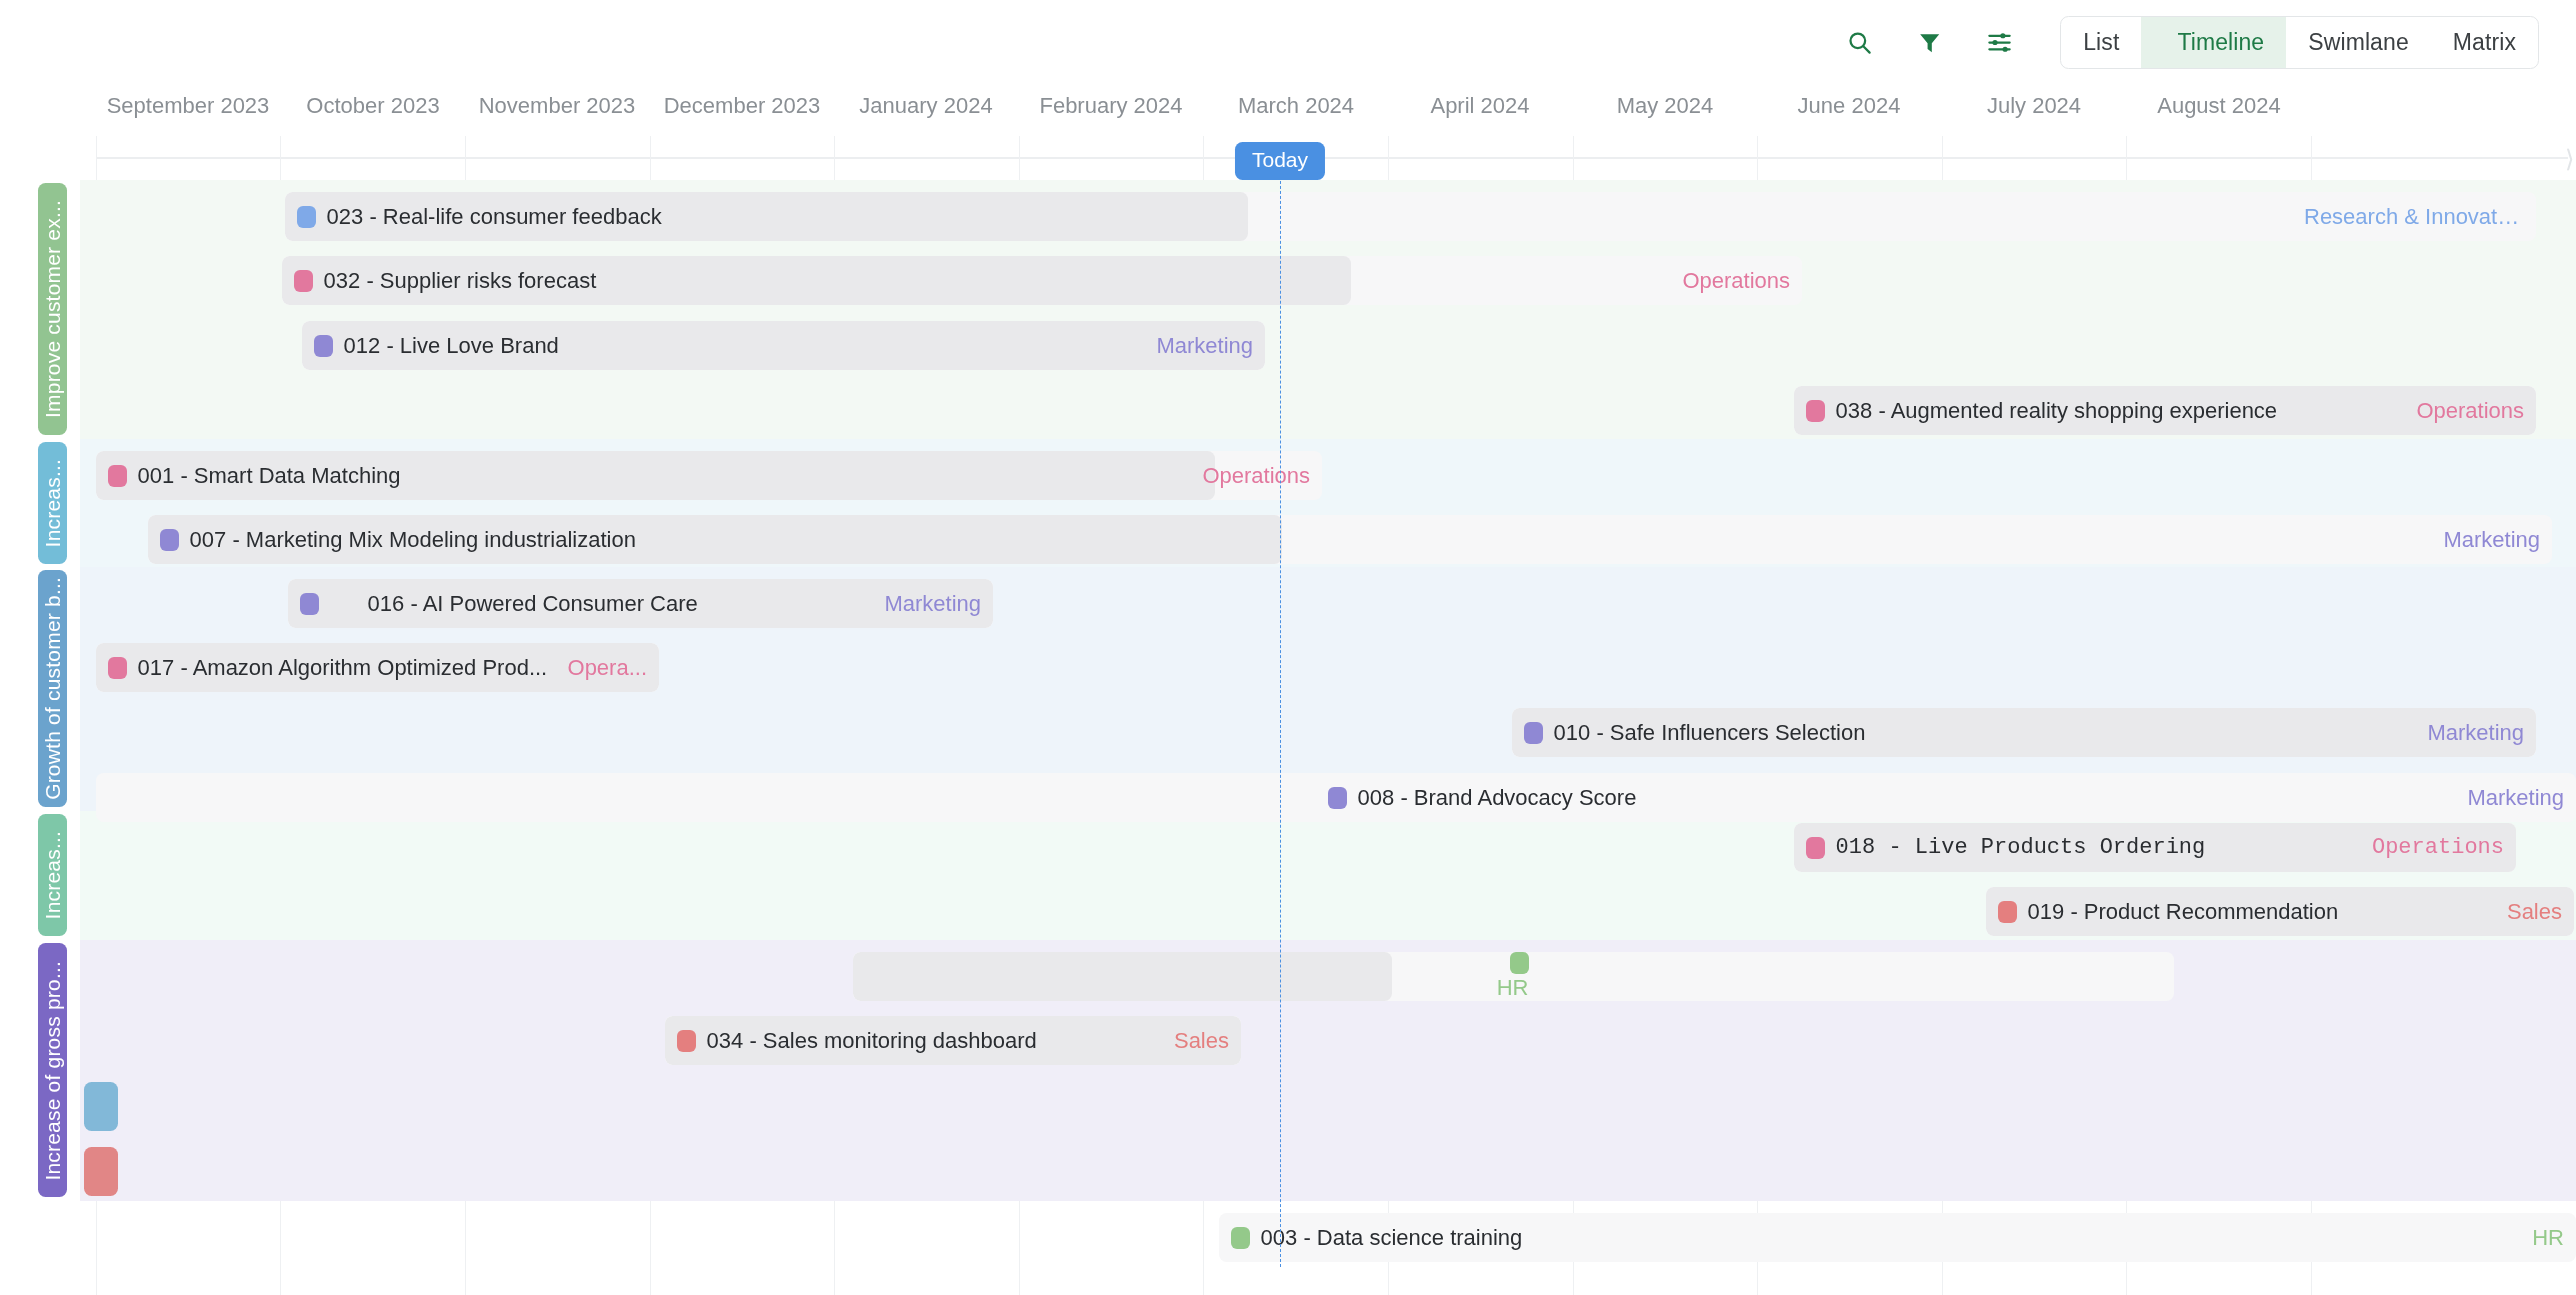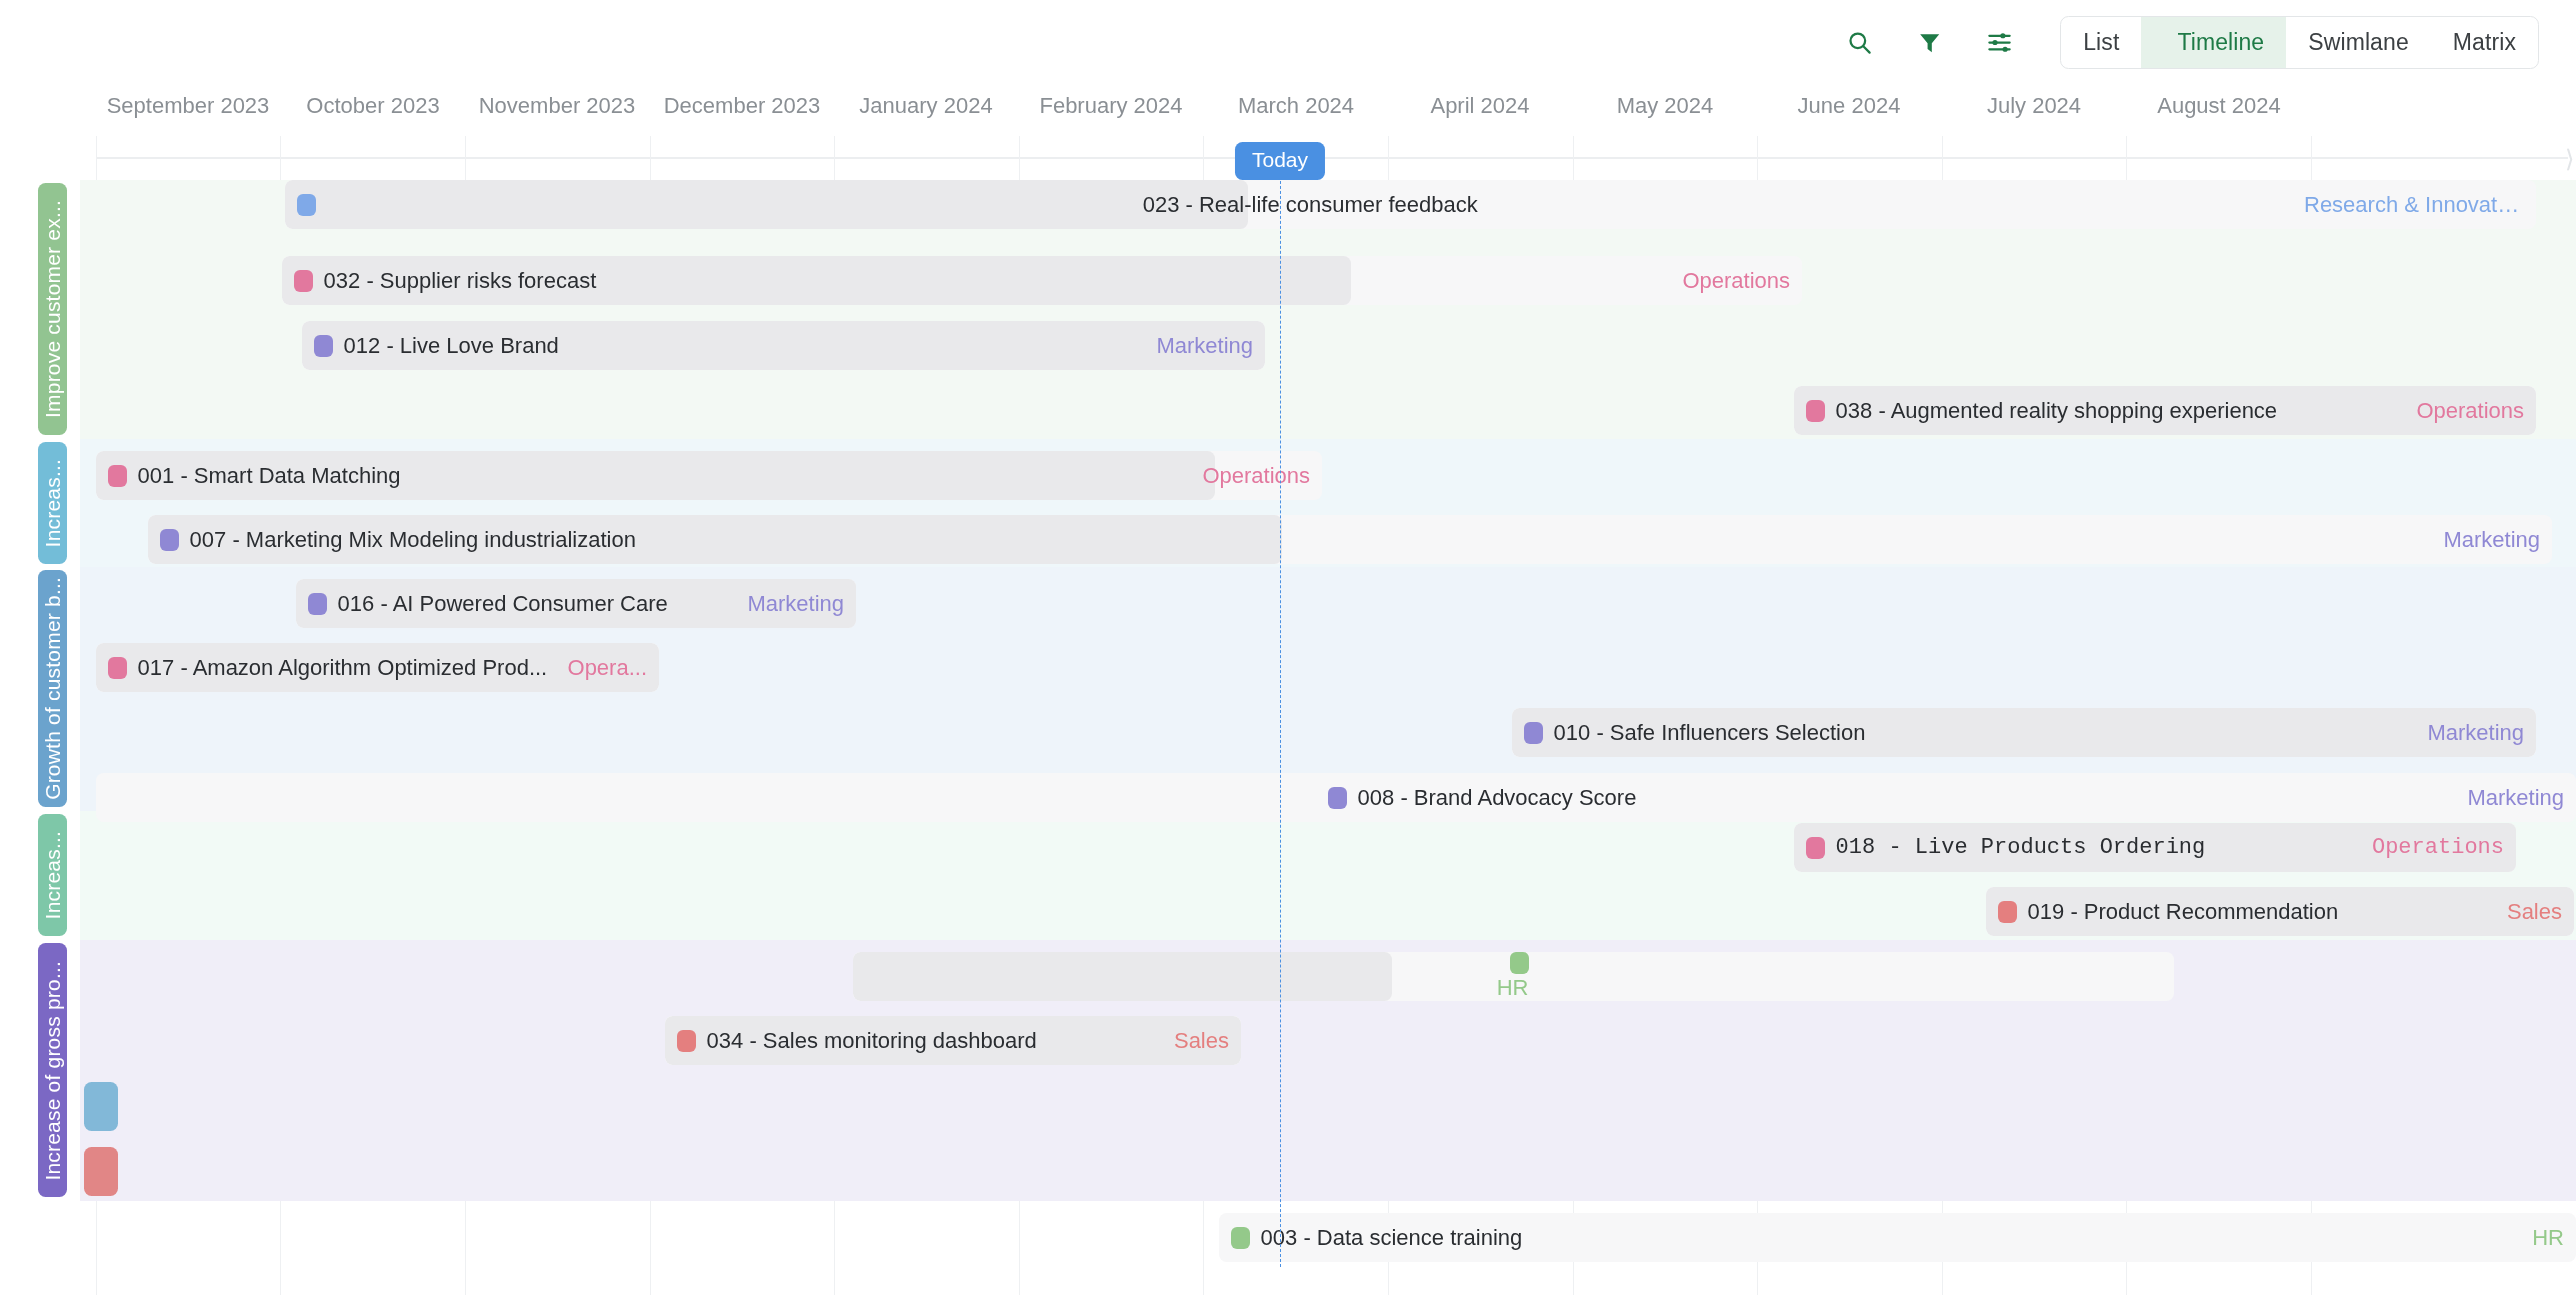--- a/index.html
+++ b/index.html
@@ -178,21 +178,21 @@
 
   <div class="today-pill" id="todaypill" style="left: 1280px;">Today</div>
   <div class="today-line" id="todayline" style="left: 1280px;"></div>
 
   <div id="lanes">
       <div class="lane" style="top: 180px; height: 259px;">
         <div class="lane-bg" style="background: rgb(243, 249, 244);"></div>
         <div class="lane-tab" style="background: rgb(146, 196, 145); top: 3.4px; height: 252px;">
           <span>Improve customer ex...</span>
         </div>
-        <div class="task-outer" style="left: 285px; width: 2251px; top: 0; text-align: center;">
+        <div class="task-outer" style="left: 285px; width: 2251px; top: 12px;">
           <div class="task-inner" style="width: 963px;"></div>
           <div class="task-dot" style="background: rgb(127, 169, 232);"></div>
           <div class="task-title">023 - Real-life consumer feedback</div>
           <div class="task-tag" style="color: rgb(127, 169, 232);">Research &amp; Innovation</div>
         </div>
         <div class="task-outer" style="left: 282px; width: 1520px; top: 76px;">
           <div class="task-inner" style="width: 1069px;"></div>
           <div class="task-dot" style="background: rgb(226, 120, 158);"></div>
           <div class="task-title">032 - Supplier risks forecast</div>
           <div class="task-tag" style="color: rgb(226, 120, 158);">Operations</div>
@@ -226,21 +226,21 @@
           <div class="task-dot" style="background: rgb(143, 136, 212);"></div>
           <div class="task-title">007 - Marketing Mix Modeling industrialization</div>
           <div class="task-tag" style="color: rgb(143, 136, 212);">Marketing</div>
         </div>
       </div>
       <div class="lane" style="top: 567px; height: 244px;">
         <div class="lane-bg" style="background: rgb(238, 244, 250);"></div>
         <div class="lane-tab" style="background: rgb(107, 163, 205); top: 3.4px; height: 237px;">
           <span>Growth of customer b...</span>
         </div>
-        <div class="task-outer" style="left: 296px; width: 560px; top: 12px;">
+        <div class="task-outer" style="left: 288px; width: 705px; top: 12px; gap: 38px;">
           <div class="task-inner" style="width: 705px;"></div>
           <div class="task-dot" style="background: rgb(143, 136, 212);"></div>
           <div class="task-title">016 - AI Powered Consumer Care</div>
           <div class="task-tag" style="color: rgb(143, 136, 212);">Marketing</div>
         </div>
         <div class="task-outer" style="left: 96px; width: 563px; top: 76px;">
           <div class="task-inner" style="width: 563px;"></div>
           <div class="task-dot" style="background: rgb(226, 120, 158);"></div>
           <div class="task-title">017 - Amazon Algorithm Optimized Prod...</div>
           <div class="task-tag" style="color: rgb(226, 120, 158);">Opera...</div>

